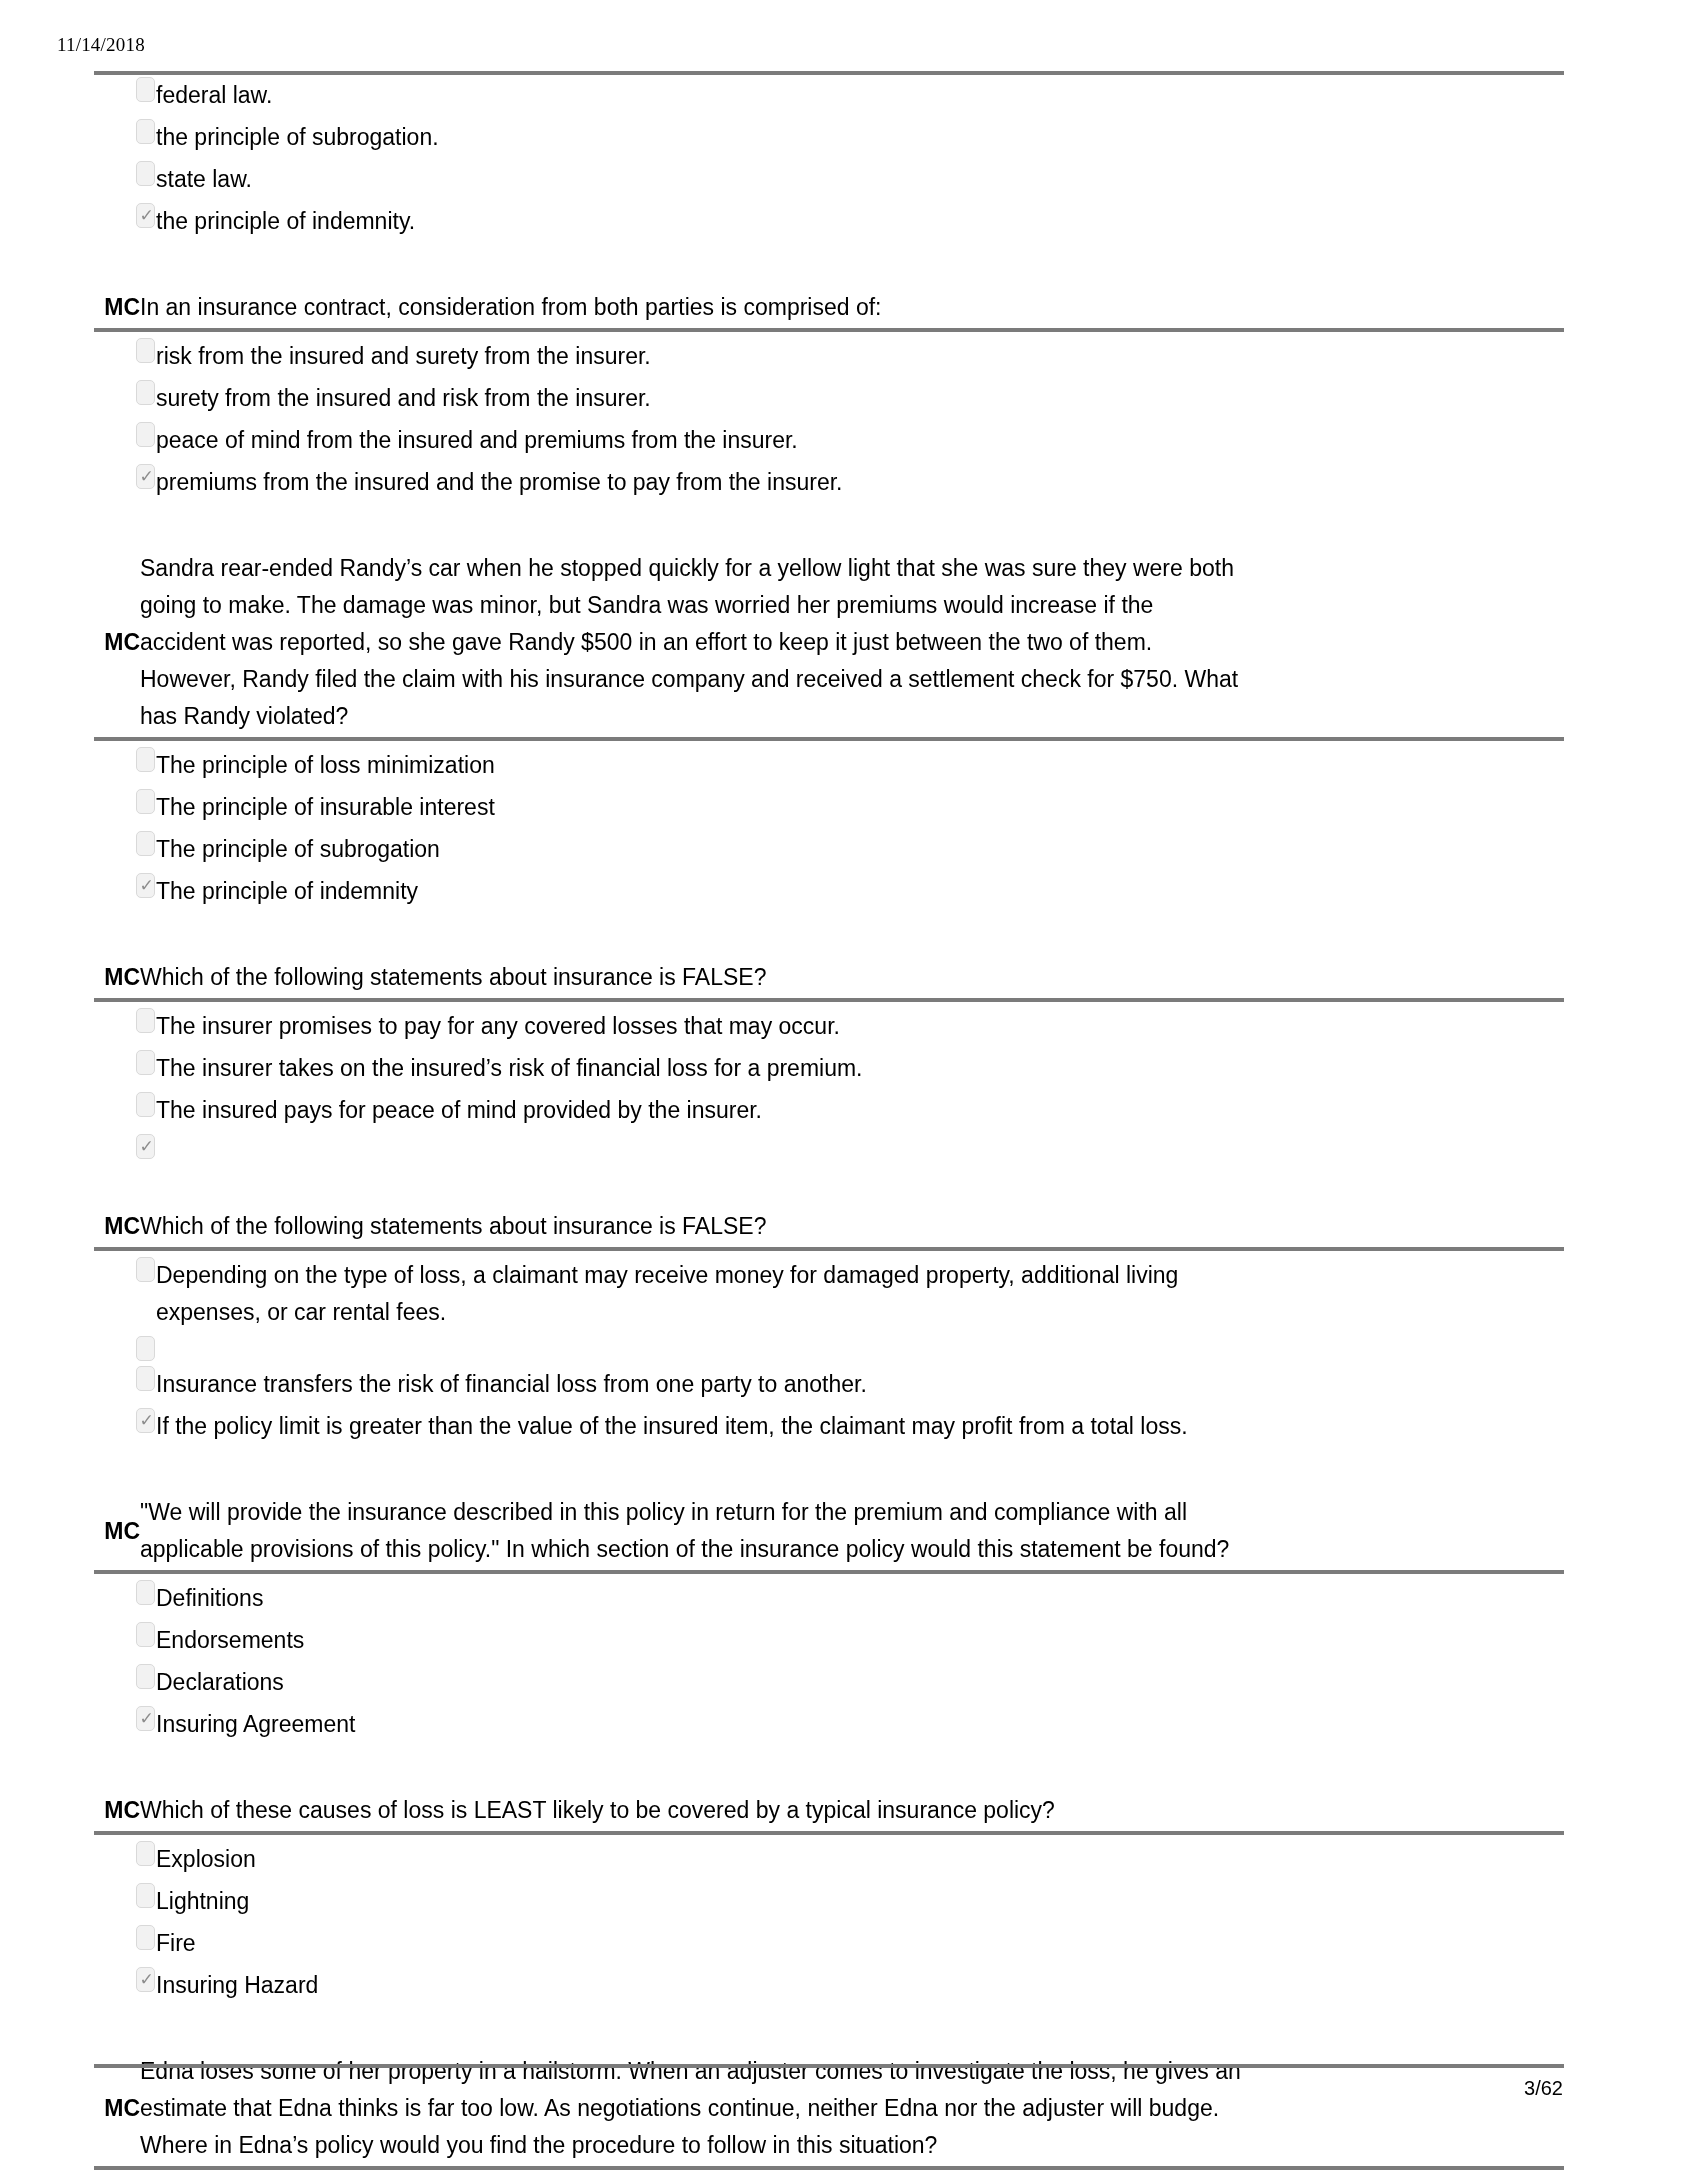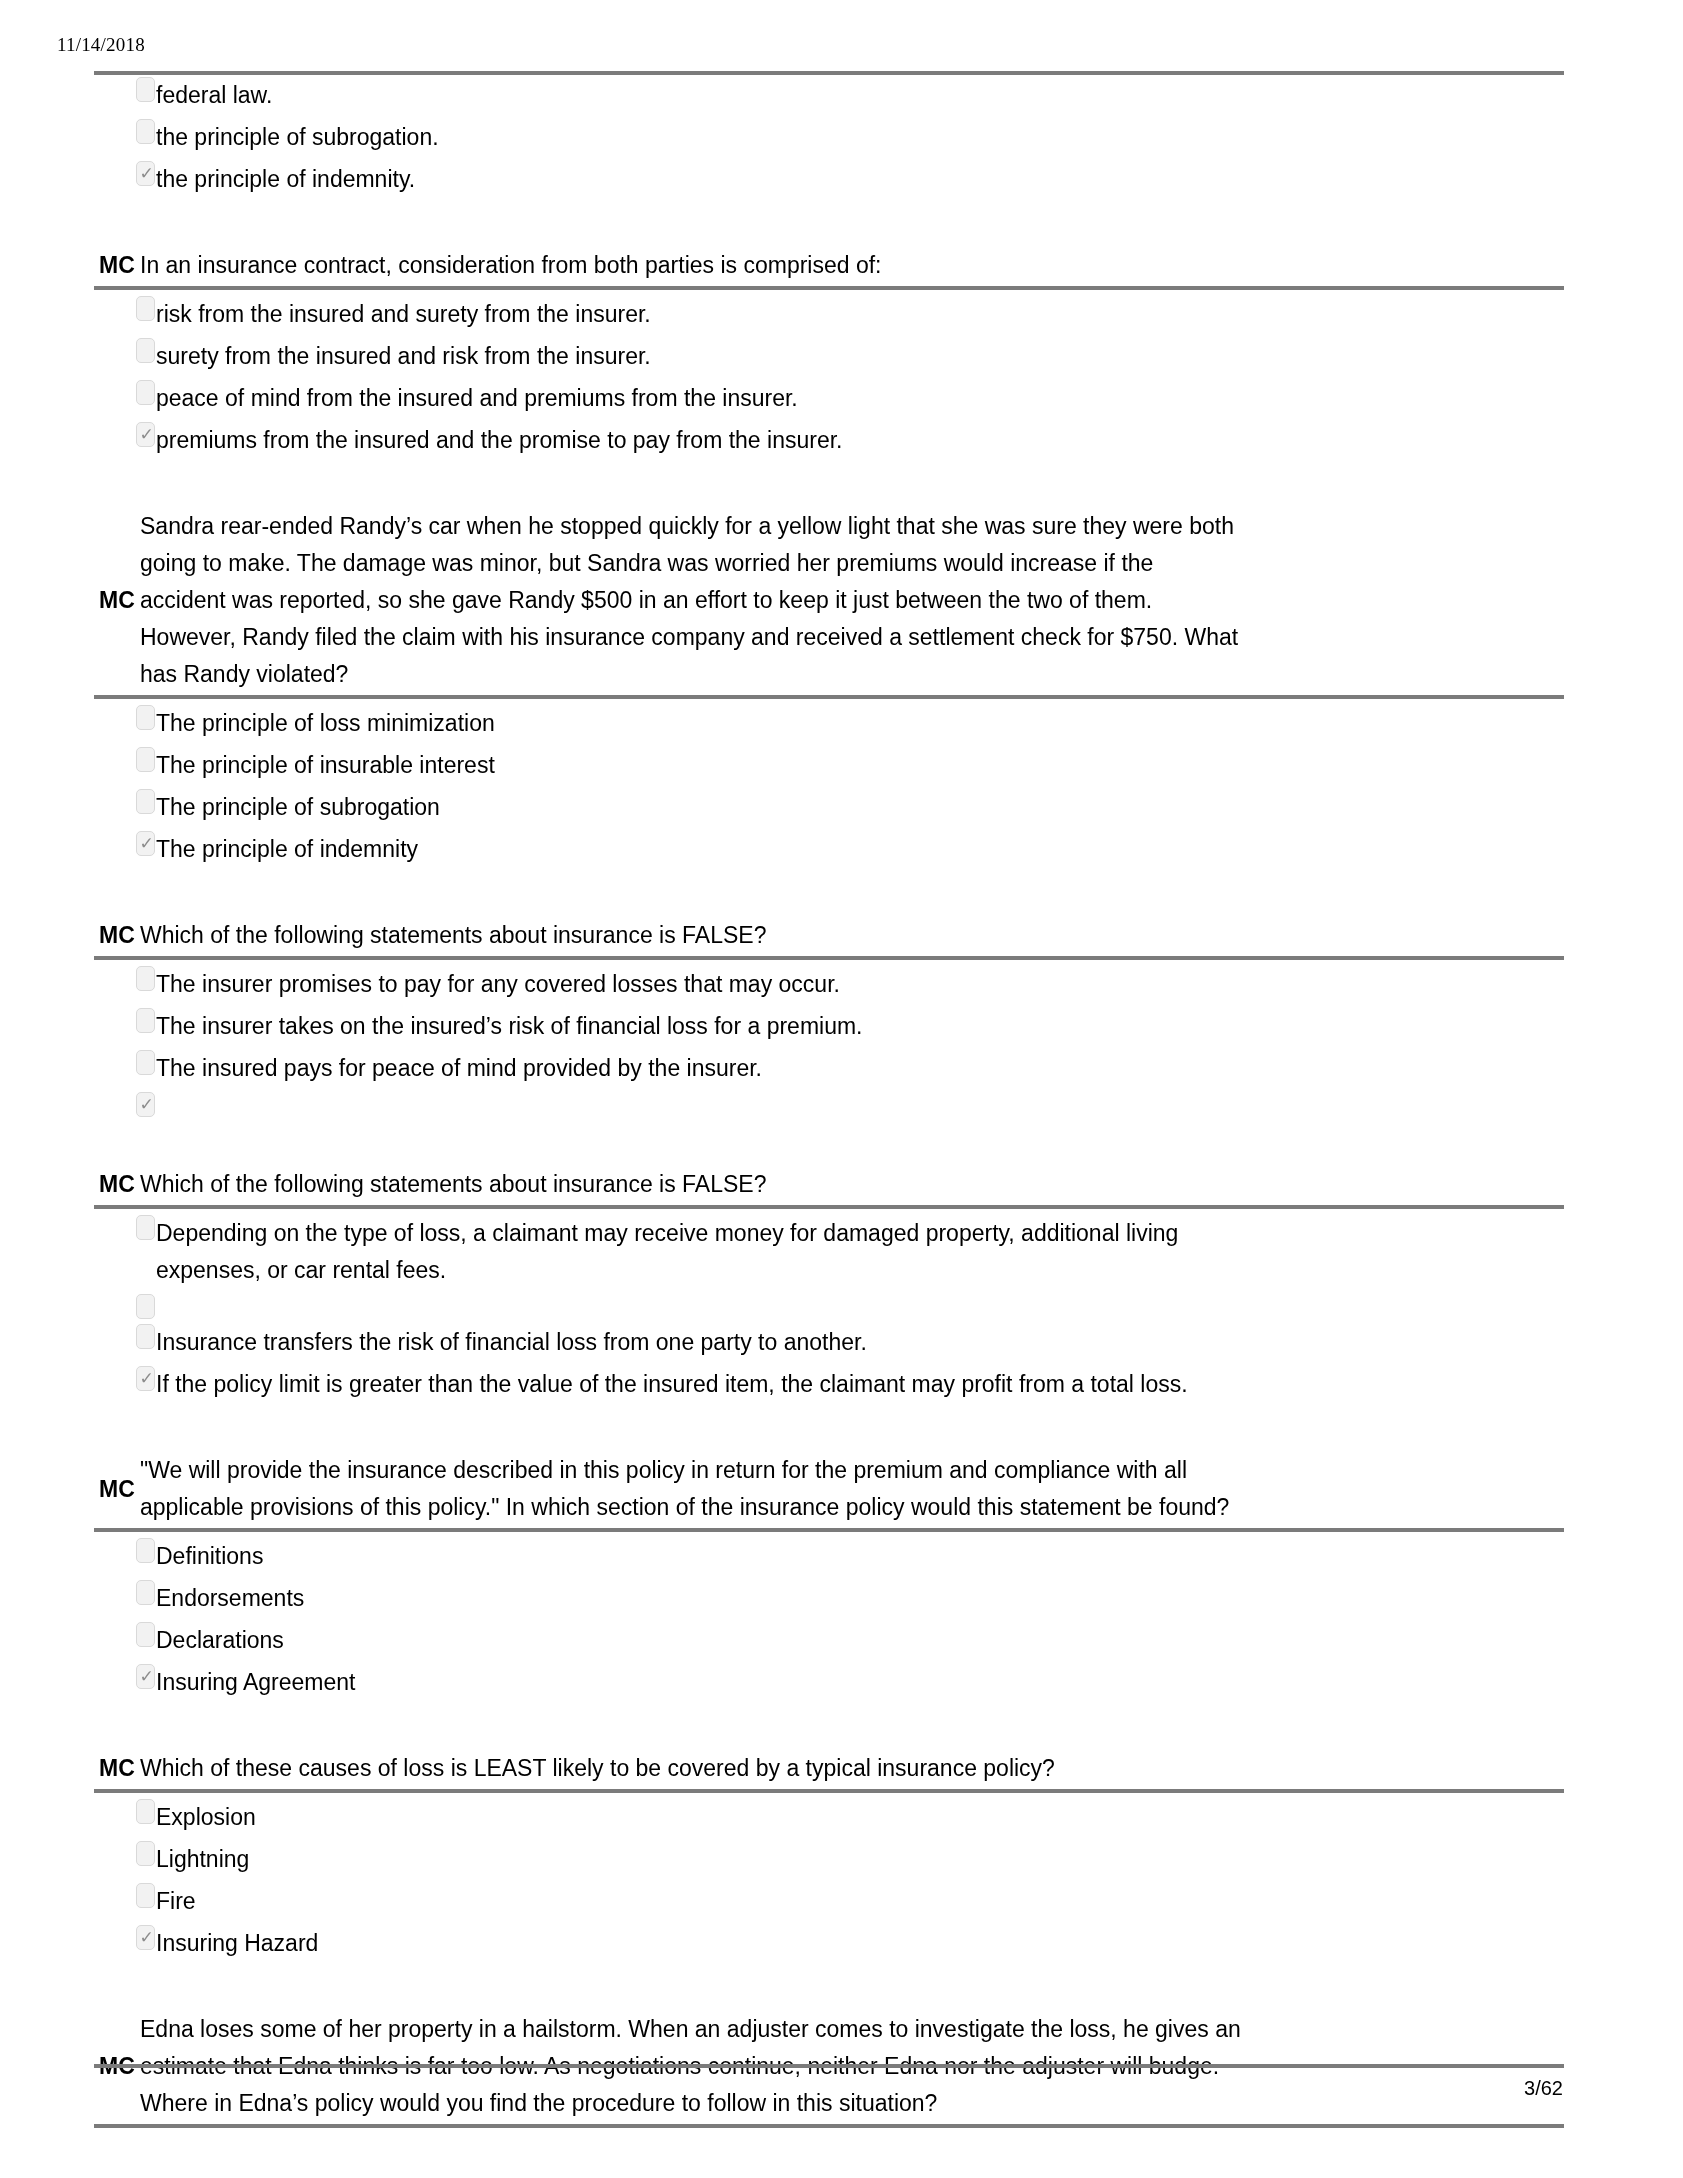--- a/index.html
+++ b/index.html
@@ -77,21 +77,21 @@
     width: 100%;
   }
 
   .mc-tag {
     flex: 0 0 auto;
     font-weight: bold;
     font-size: 23px;
     line-height: 1.0;
     color: #000;
     width: 46px;
-    text-align: center;
+    text-align: right;
     padding-left: 0px;
   }
 
   .qtext {
     flex: 1 1 auto;
     font-size: 23px;
     line-height: 37px;
     color: #000;
     white-space: pre-line;
   }
@@ -159,20 +159,24 @@
     <div id="orphan-answers">
         <div class="answer">
           <span class="checkbox"></span>
           <span class="answer-label">federal law.</span>
         </div>
         <div class="answer">
           <span class="checkbox"></span>
           <span class="answer-label">the principle of subrogation.</span>
         </div>
         <div class="answer">
+          <span class="checkbox"></span>
+          <span class="answer-label">state law.</span>
+        </div>
+        <div class="answer">
           <span class="checkbox">
             <span class="tick">✓</span>
           </span>
           <span class="answer-label">the principle of indemnity.</span>
         </div>
         <div class="gap-lg"></div>
       </div>
     <div id="questions-root">
         <div class="qblock">
           <div class="qrow">

